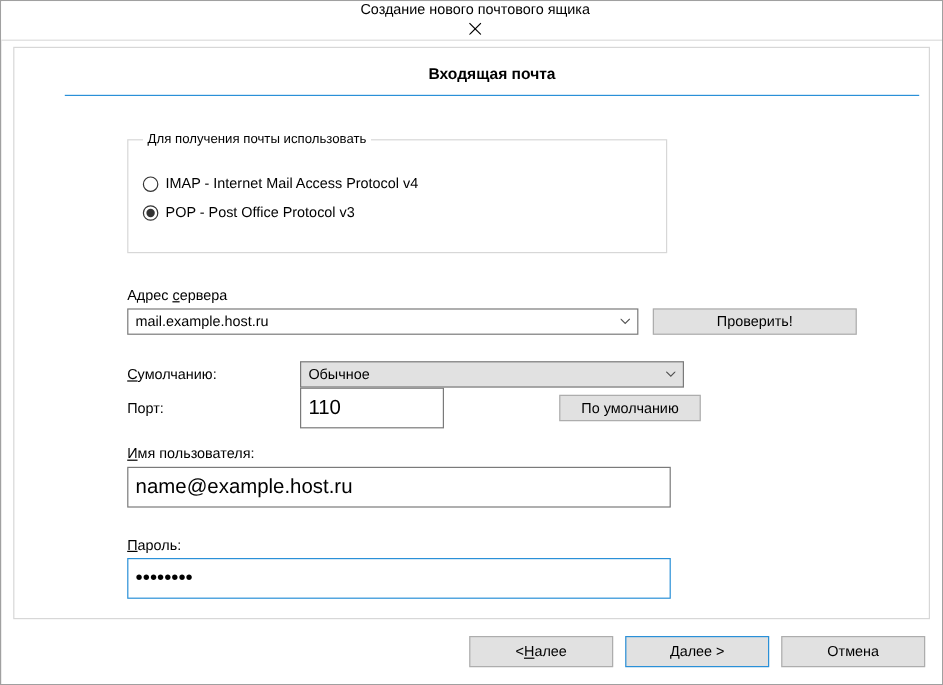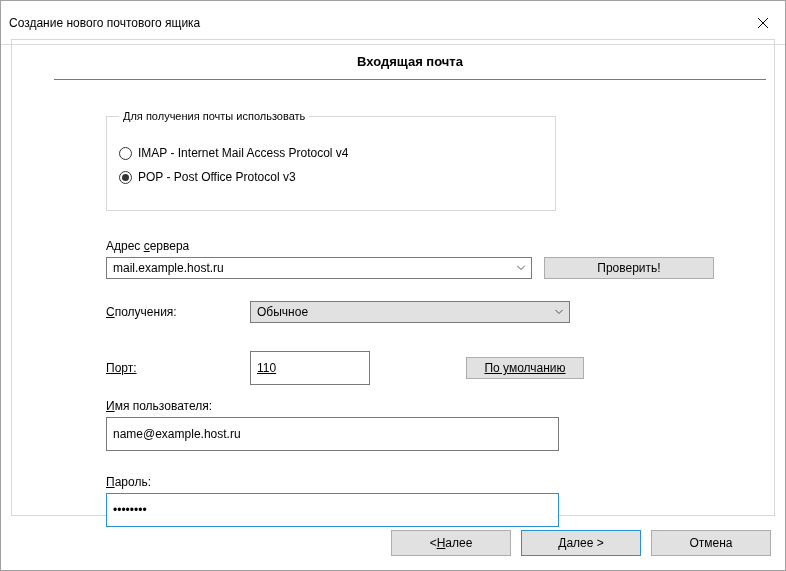--- a/index.html
+++ b/index.html
@@ -12,28 +12,29 @@
   }
   .window {
     width: 786px;
     height: 571px;
     border: 1px solid #a0a0a0;
     box-sizing: border-box;
     position: relative;
     background: #fff;
   }
   .titlebar {
-    height: 44px;
+    height: 33px;
     display: flex;
     align-items: center;
     justify-content: space-between;
     padding: 0 2px 0 8px;
     border-bottom: 1px solid #dcdcdc;
     box-sizing: border-box;
     background: #fff;
+    flex-direction: column;
   }
   .titlebar .title {
     font-size: 12px;
   }
   .close-btn {
     width: 40px;
     height: 26px;
     display: flex;
     align-items: center;
     justify-content: center;
@@ -99,21 +100,21 @@
   .label-line { margin-bottom: 4px; }
   .underline { text-decoration: underline; }
   .row {
     display: flex;
     align-items: center;
     margin-top: 0;
     gap: 12px;
   }
   input[type="text"], input[type="password"] {
     font-family: inherit;
-    font-size: 12px;
+    font-size: 17px;
     padding: 3px 6px;
     border: 1px solid #7a7a7a;
     background: #fff;
     box-sizing: border-box;
     height: 34px;
   }
   input.port { width: 120px; }
   input.user { width: 453px; }
   input.pass { width: 453px; border-color: #2a90d8; }
   .dropdown-arrow {
@@ -214,31 +215,31 @@
           <span>mail.example.host.ru</span>
           <svg class="dropdown-arrow" width="8" height="5" viewBox="0 0 8 5">
               <path d="M0 0 L4 4 L8 0" fill="none" stroke="#555" stroke-width="1"></path>
             </svg>
         </div>
         <div class="button wide">Проверить!</div>
       </div>
 
       <div class="row sp-top">
         <div style="width:132px;">
-          <span class="underline">С</span><span>получения:</span>
+          <span class="underline">С</span><span>умолчанию:</span>
         </div>
         <div class="conn-combo">
           <span>Обычное</span>
           <svg class="dropdown-arrow" width="8" height="5" viewBox="0 0 8 5">
               <path d="M0 0 L4 4 L8 0" fill="none" stroke="#555" stroke-width="1"></path>
             </svg>
         </div>
       </div>
 
-      <div class="row" style="margin-top:28px;text-decoration:underline;">
+      <div class="row" style="">
         <div style="width:132px;">Порт:</div>
         <input class="port" type="text" value="110" style="">
         <div style="width:72px;"></div>
         <div class="button" style="min-width:118px;">По умолчанию</div>
       </div>
 
       <div class="label-line" style="margin-top:14px;">
         <span class="underline">И</span><span>мя пользователя:</span>
       </div>
       <input class="user" type="text" value="name@example.host.ru" style="">

